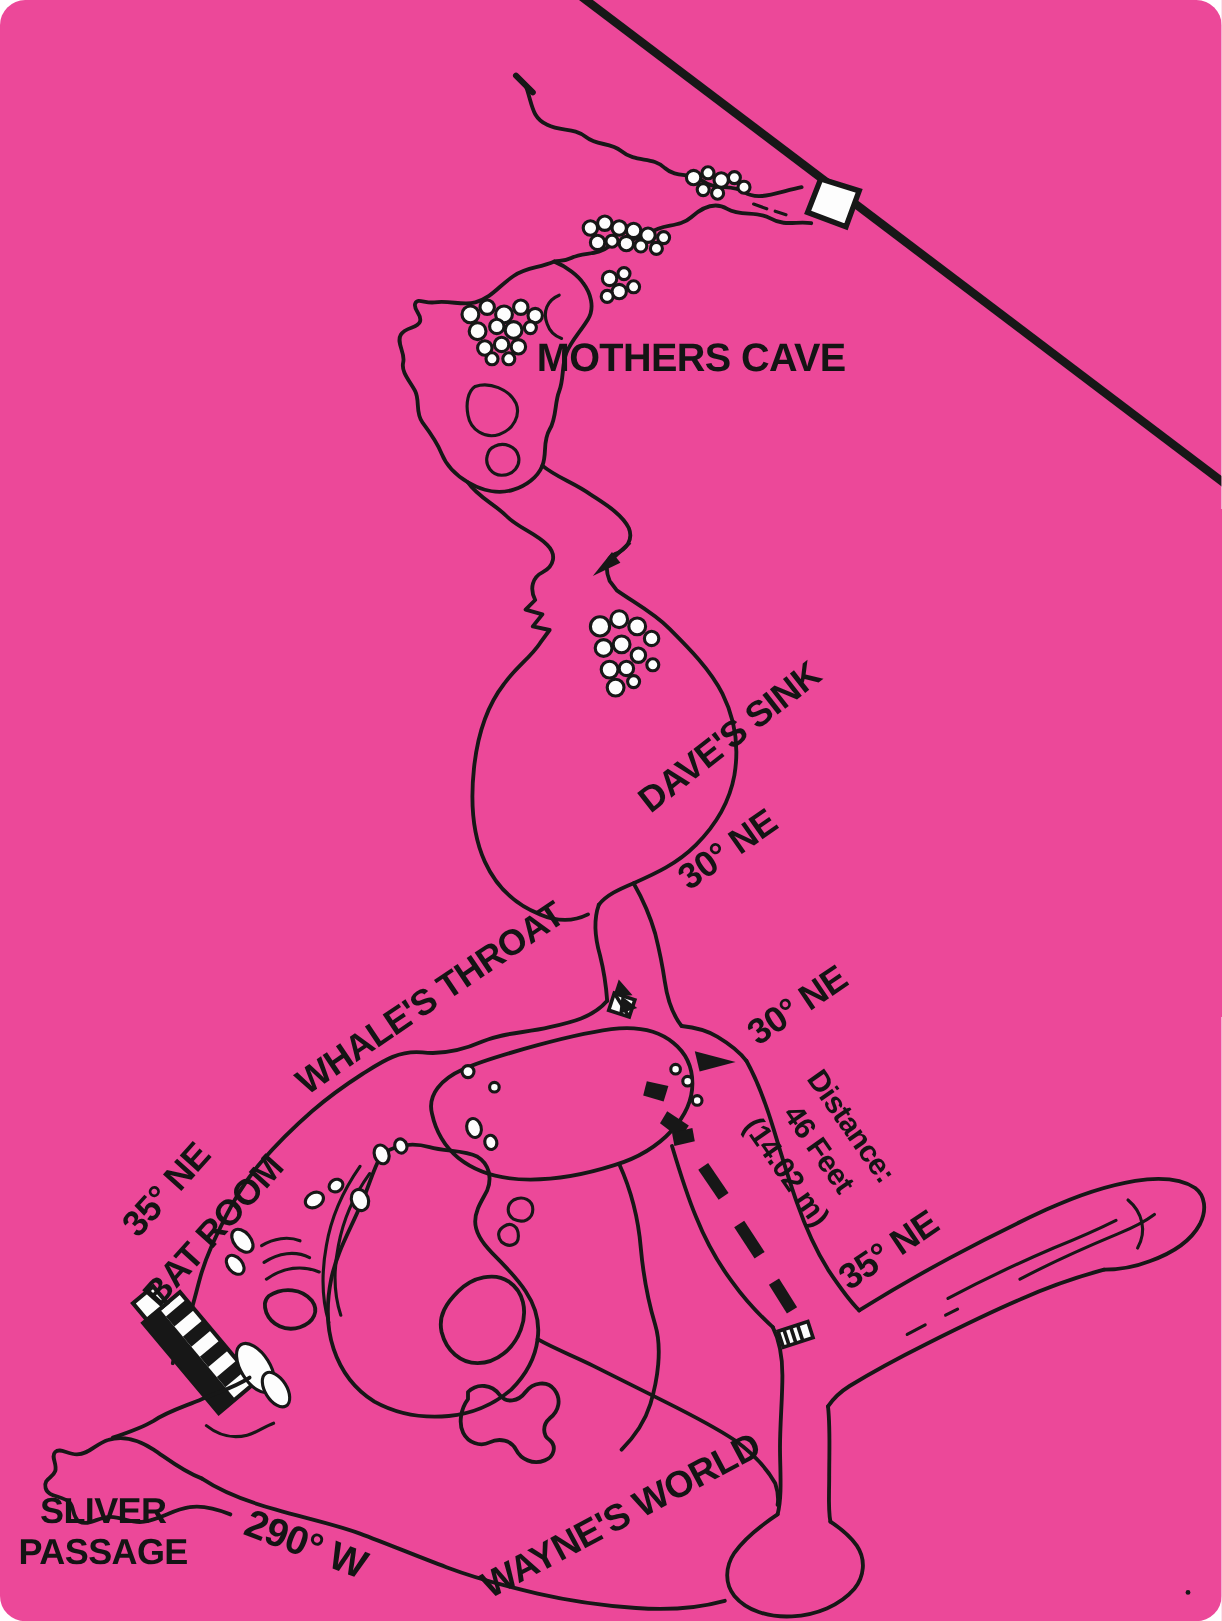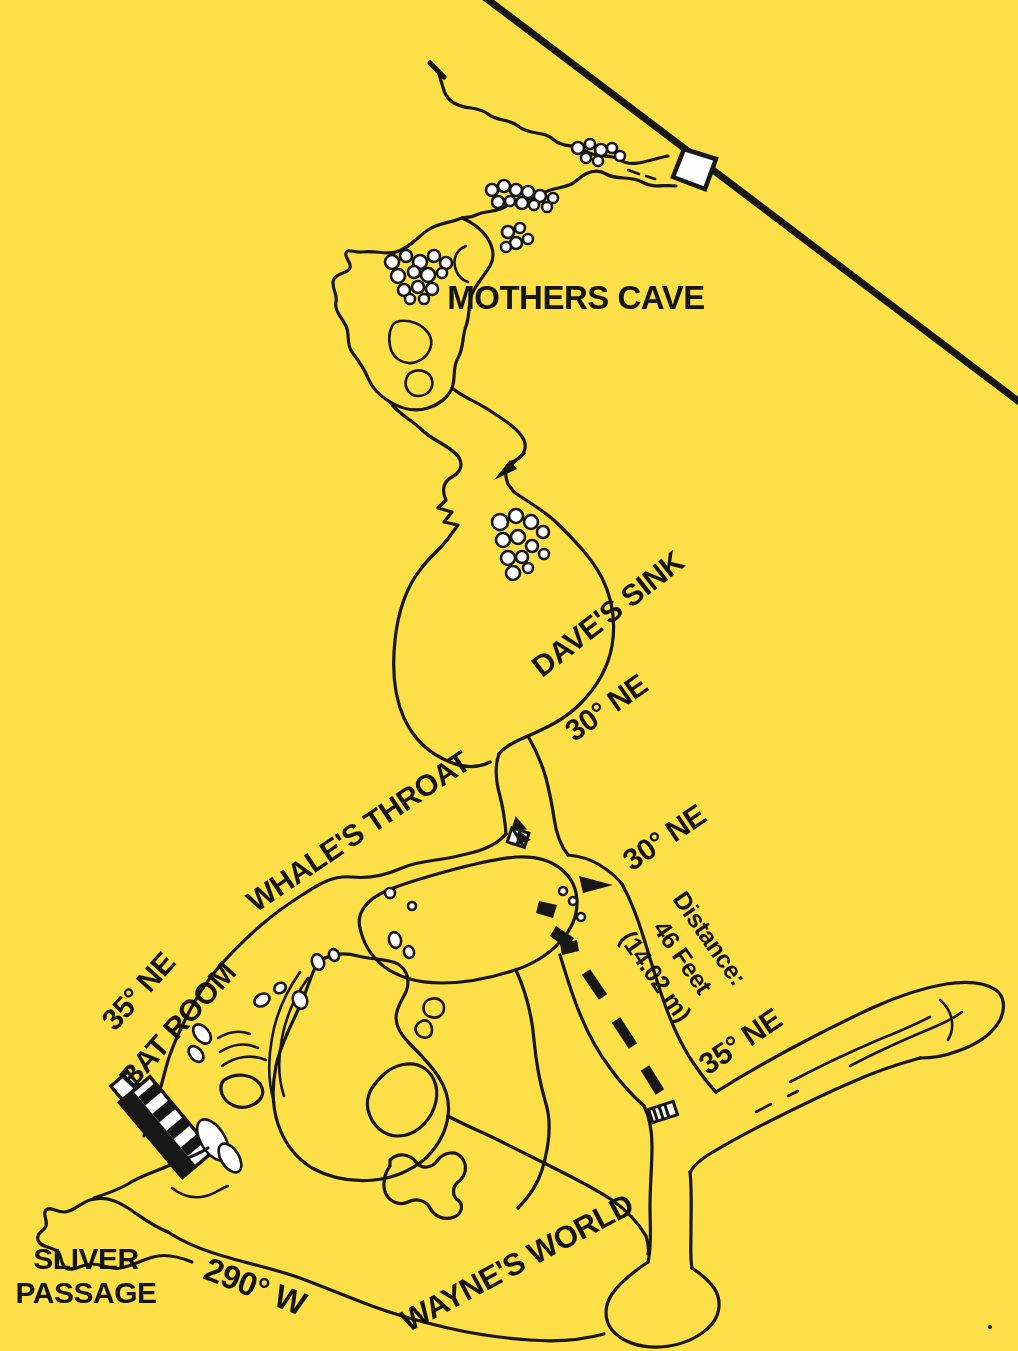--- a/index.html
+++ b/index.html
@@ -1,16 +1,16 @@
 <!DOCTYPE html>
 <html><head>
 <meta charset="utf-8">
 <style>
   html,body{margin:0;padding:0;background:#ffffff;}
-  .stage{position:relative;width:1018px;height:1351px;background:#fde047;overflow:hidden;}
+  .stage{position:relative;width:1018px;height:1351px;background:#ec4899;overflow:hidden;border-radius:21px;}
   svg{display:block;}
   .outline{fill:none;stroke:#171717;stroke-width:3.2;stroke-linecap:round;stroke-linejoin:round;}
   .thin{fill:none;stroke:#171717;stroke-width:2.6;stroke-linecap:round;stroke-linejoin:round;}
   .rock{fill:#fdfdfd;stroke:#171717;stroke-width:2.6;}
   .solid{fill:#171717;stroke:none;}
   .survey-dash{stroke:#171717;stroke-width:10;stroke-linecap:butt;}
   .maplabel{font-family:"Liberation Sans", sans-serif;font-weight:bold;fill:#141414;letter-spacing:-0.5px;}
 </style>
 </head>
 <body>

